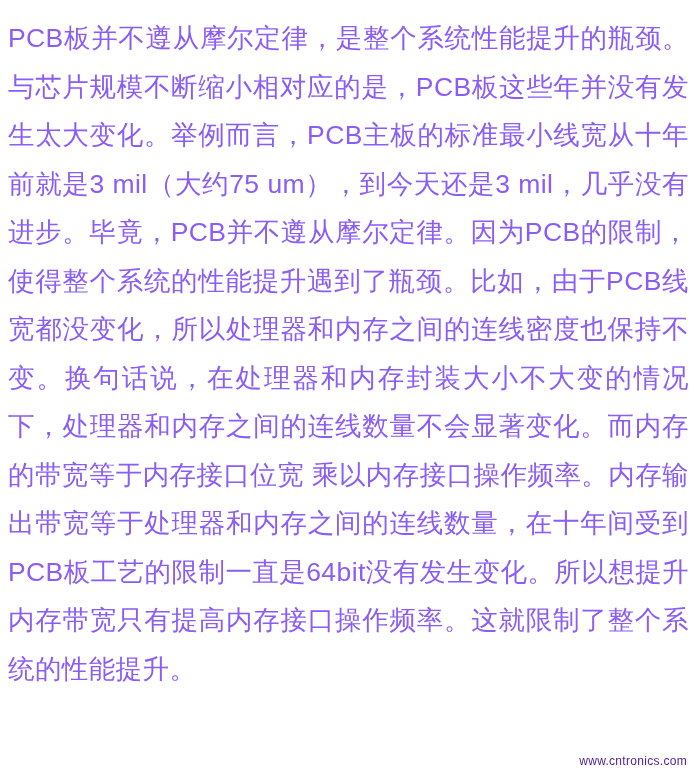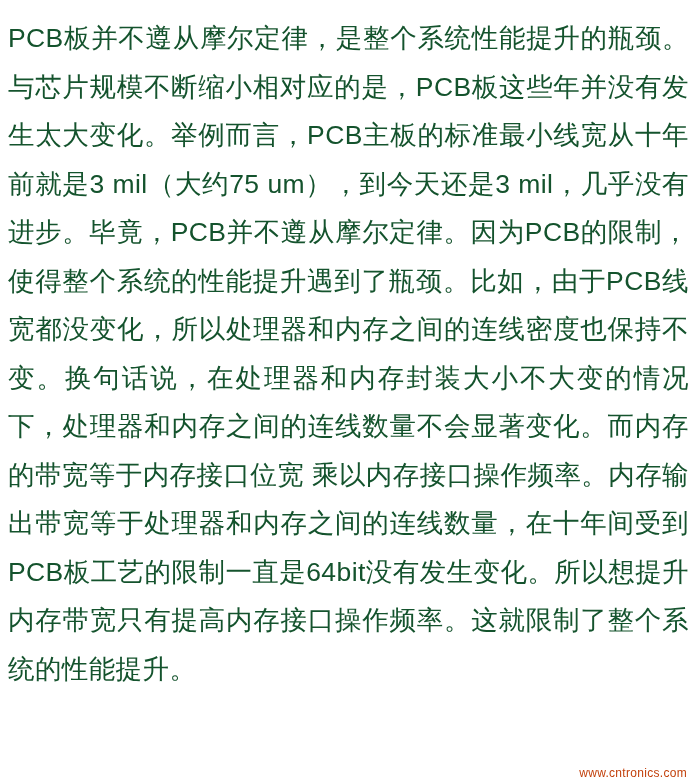--- a/index.html
+++ b/index.html
@@ -25,34 +25,34 @@
     left: 0;
     top: 0;
     width: 697px;
     padding: 14px 8px 0 8px;
     box-sizing: border-box;
   }
   .paragraph {
     margin: 0;
     font-size: 26.5px;
     line-height: 48.5px;
-    color: #14532d;
+    color: #8b5cf6;
     text-align: justify;
     text-justify: inter-ideograph;
     letter-spacing: 0.4px;
     font-family: "Liberation Sans", sans-serif;
     white-space: pre-wrap;
     word-break: break-all;
   }
   .watermark {
     position: absolute;
     right: 10px;
-    bottom: 4px;
+    bottom: 16px;
     font-size: 12px;
-    color: #c2410c;
+    color: #4c1d95;
     letter-spacing: 0.3px;
     font-family: "Liberation Sans", sans-serif;
   }
 </style>
 </head>
 <body>
 
 <div class="page">
   <div class="article-body">
     <p class="paragraph">PCB板并不遵从摩尔定律，是整个系统性能提升的瓶颈。与芯片规模不断缩小相对应的是，PCB板这些年并没有发生太大变化。举例而言，PCB主板的标准最小线宽从十年前就是3 mil（大约75 um），到今天还是3 mil，几乎没有进步。毕竟，PCB并不遵从摩尔定律。因为PCB的限制，使得整个系统的性能提升遇到了瓶颈。比如，由于PCB线宽都没变化，所以处理器和内存之间的连线密度也保持不变。换句话说，在处理器和内存封装大小不大变的情况下，处理器和内存之间的连线数量不会显著变化。而内存的带宽等于内存接口位宽 乘以内存接口操作频率。内存输出带宽等于处理器和内存之间的连线数量，在十年间受到PCB板工艺的限制一直是64bit没有发生变化。所以想提升内存带宽只有提高内存接口操作频率。这就限制了整个系统的性能提升。</p>

